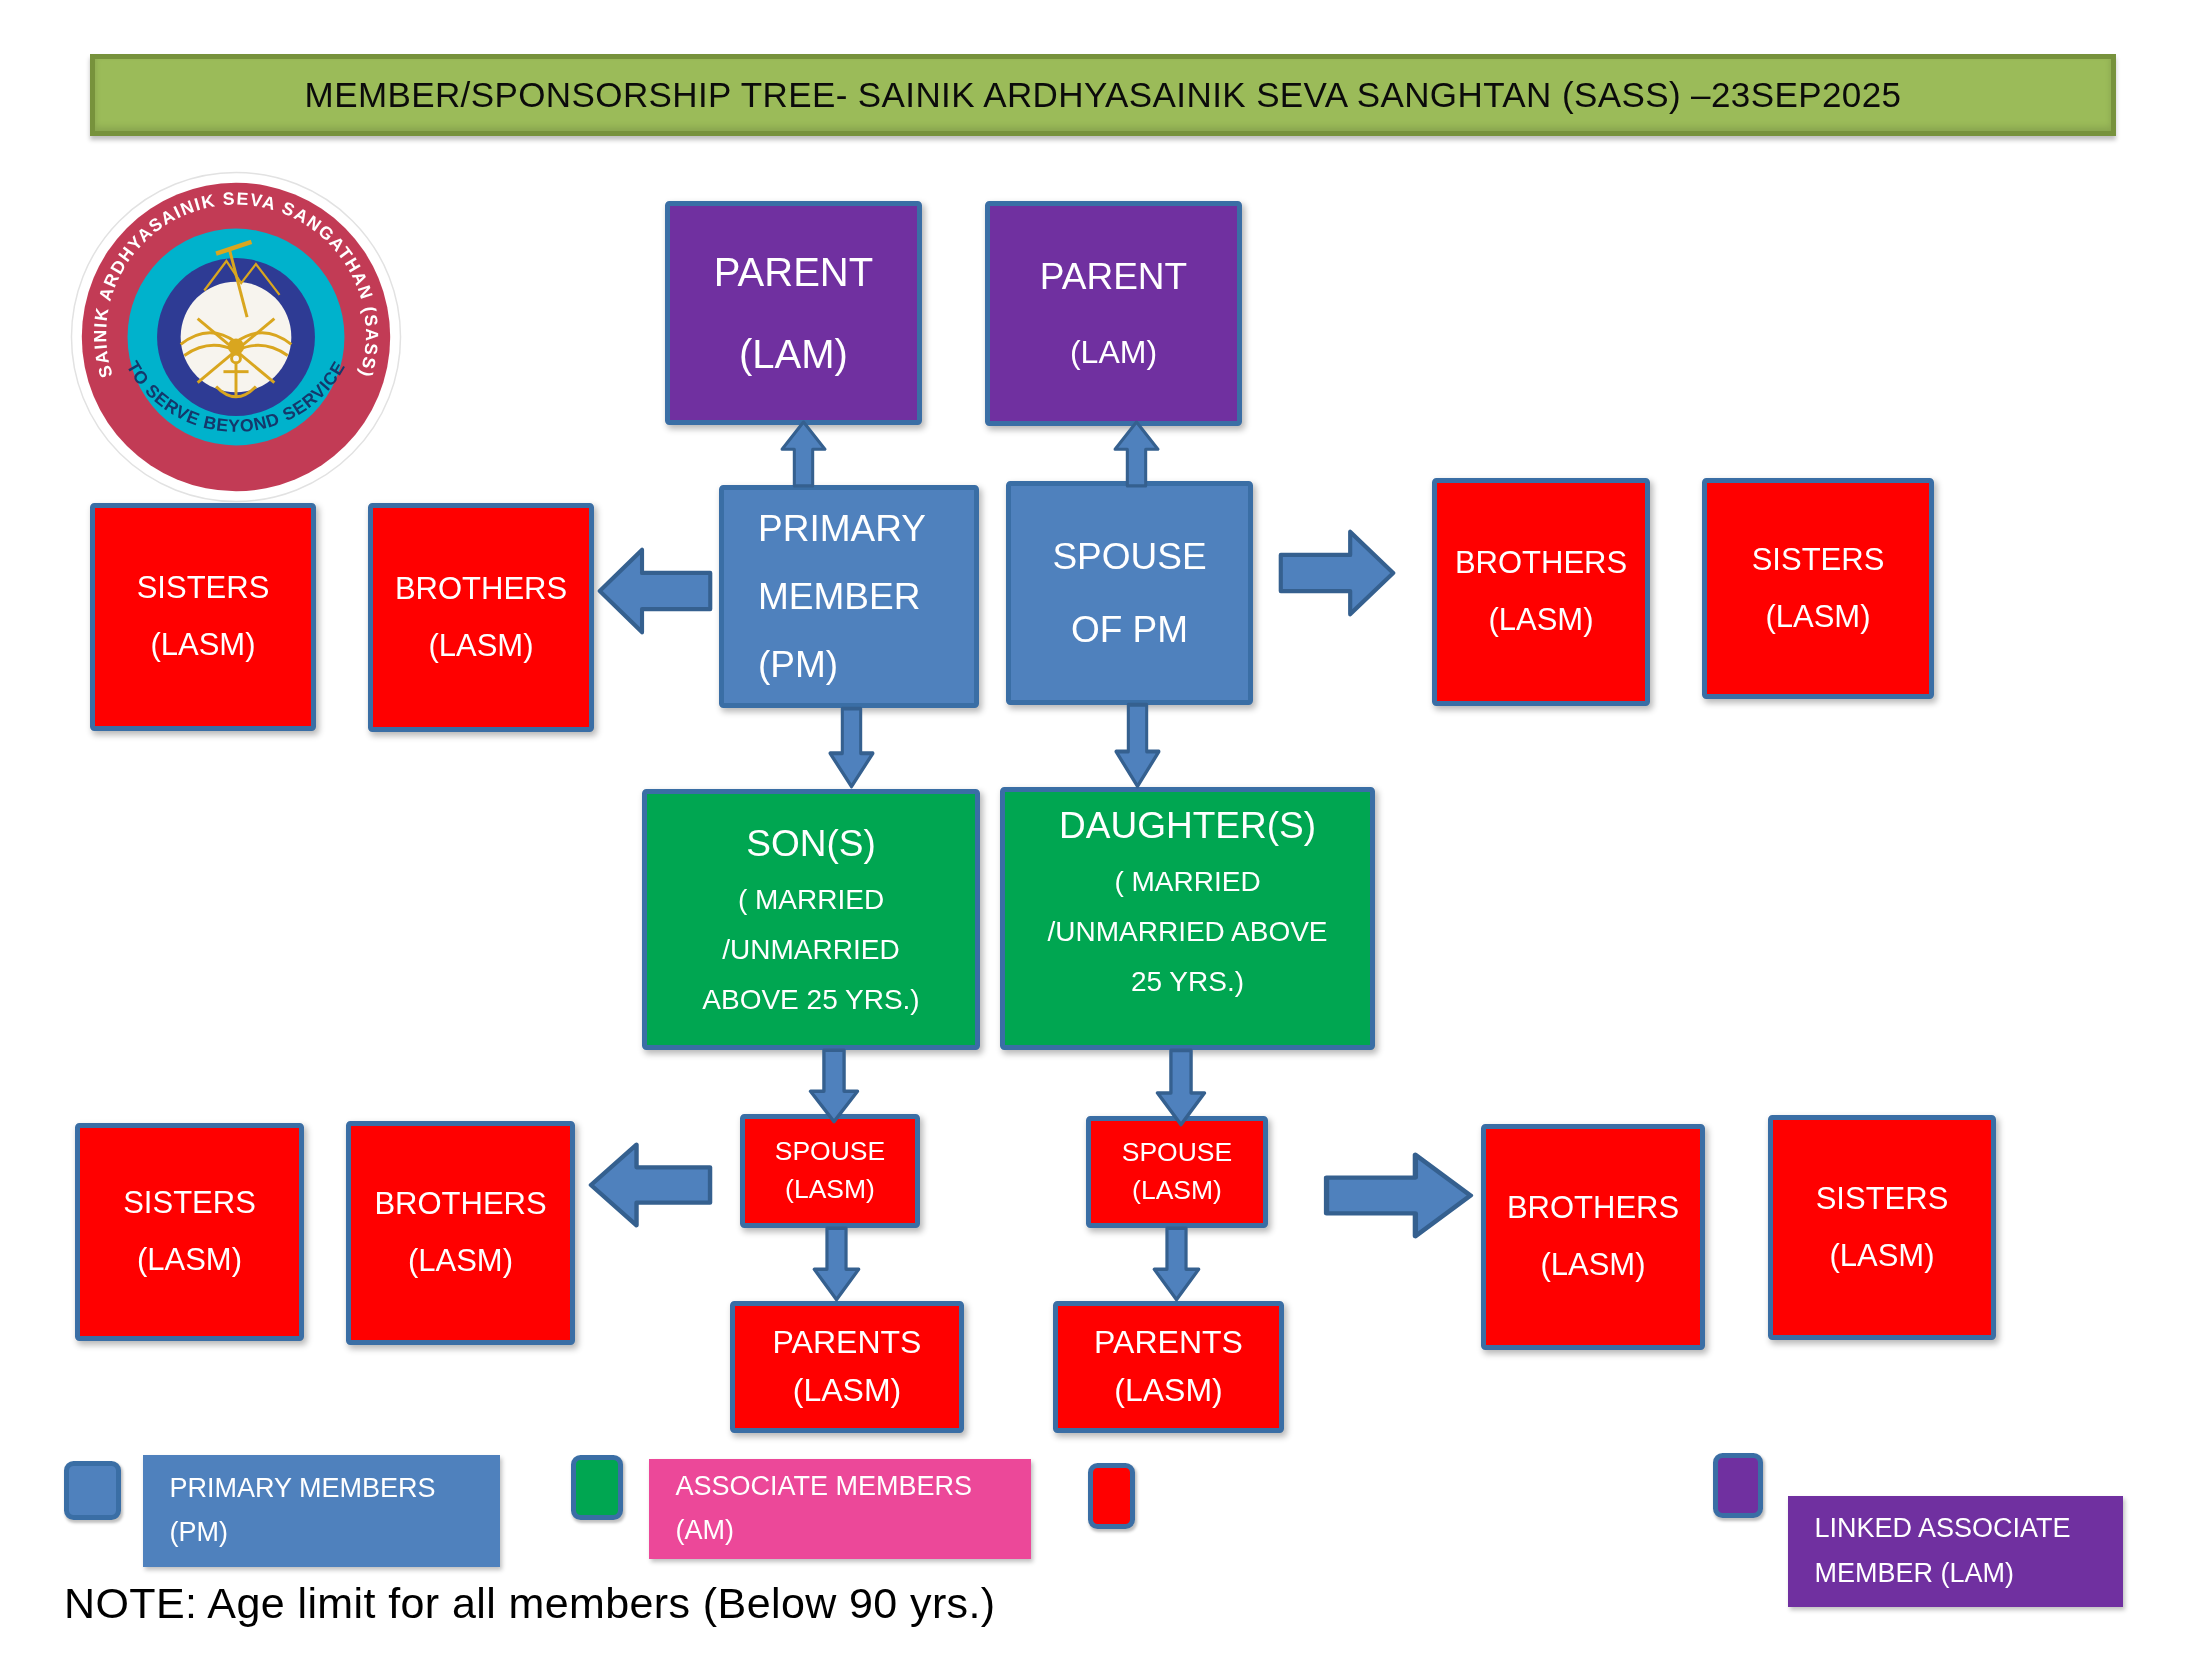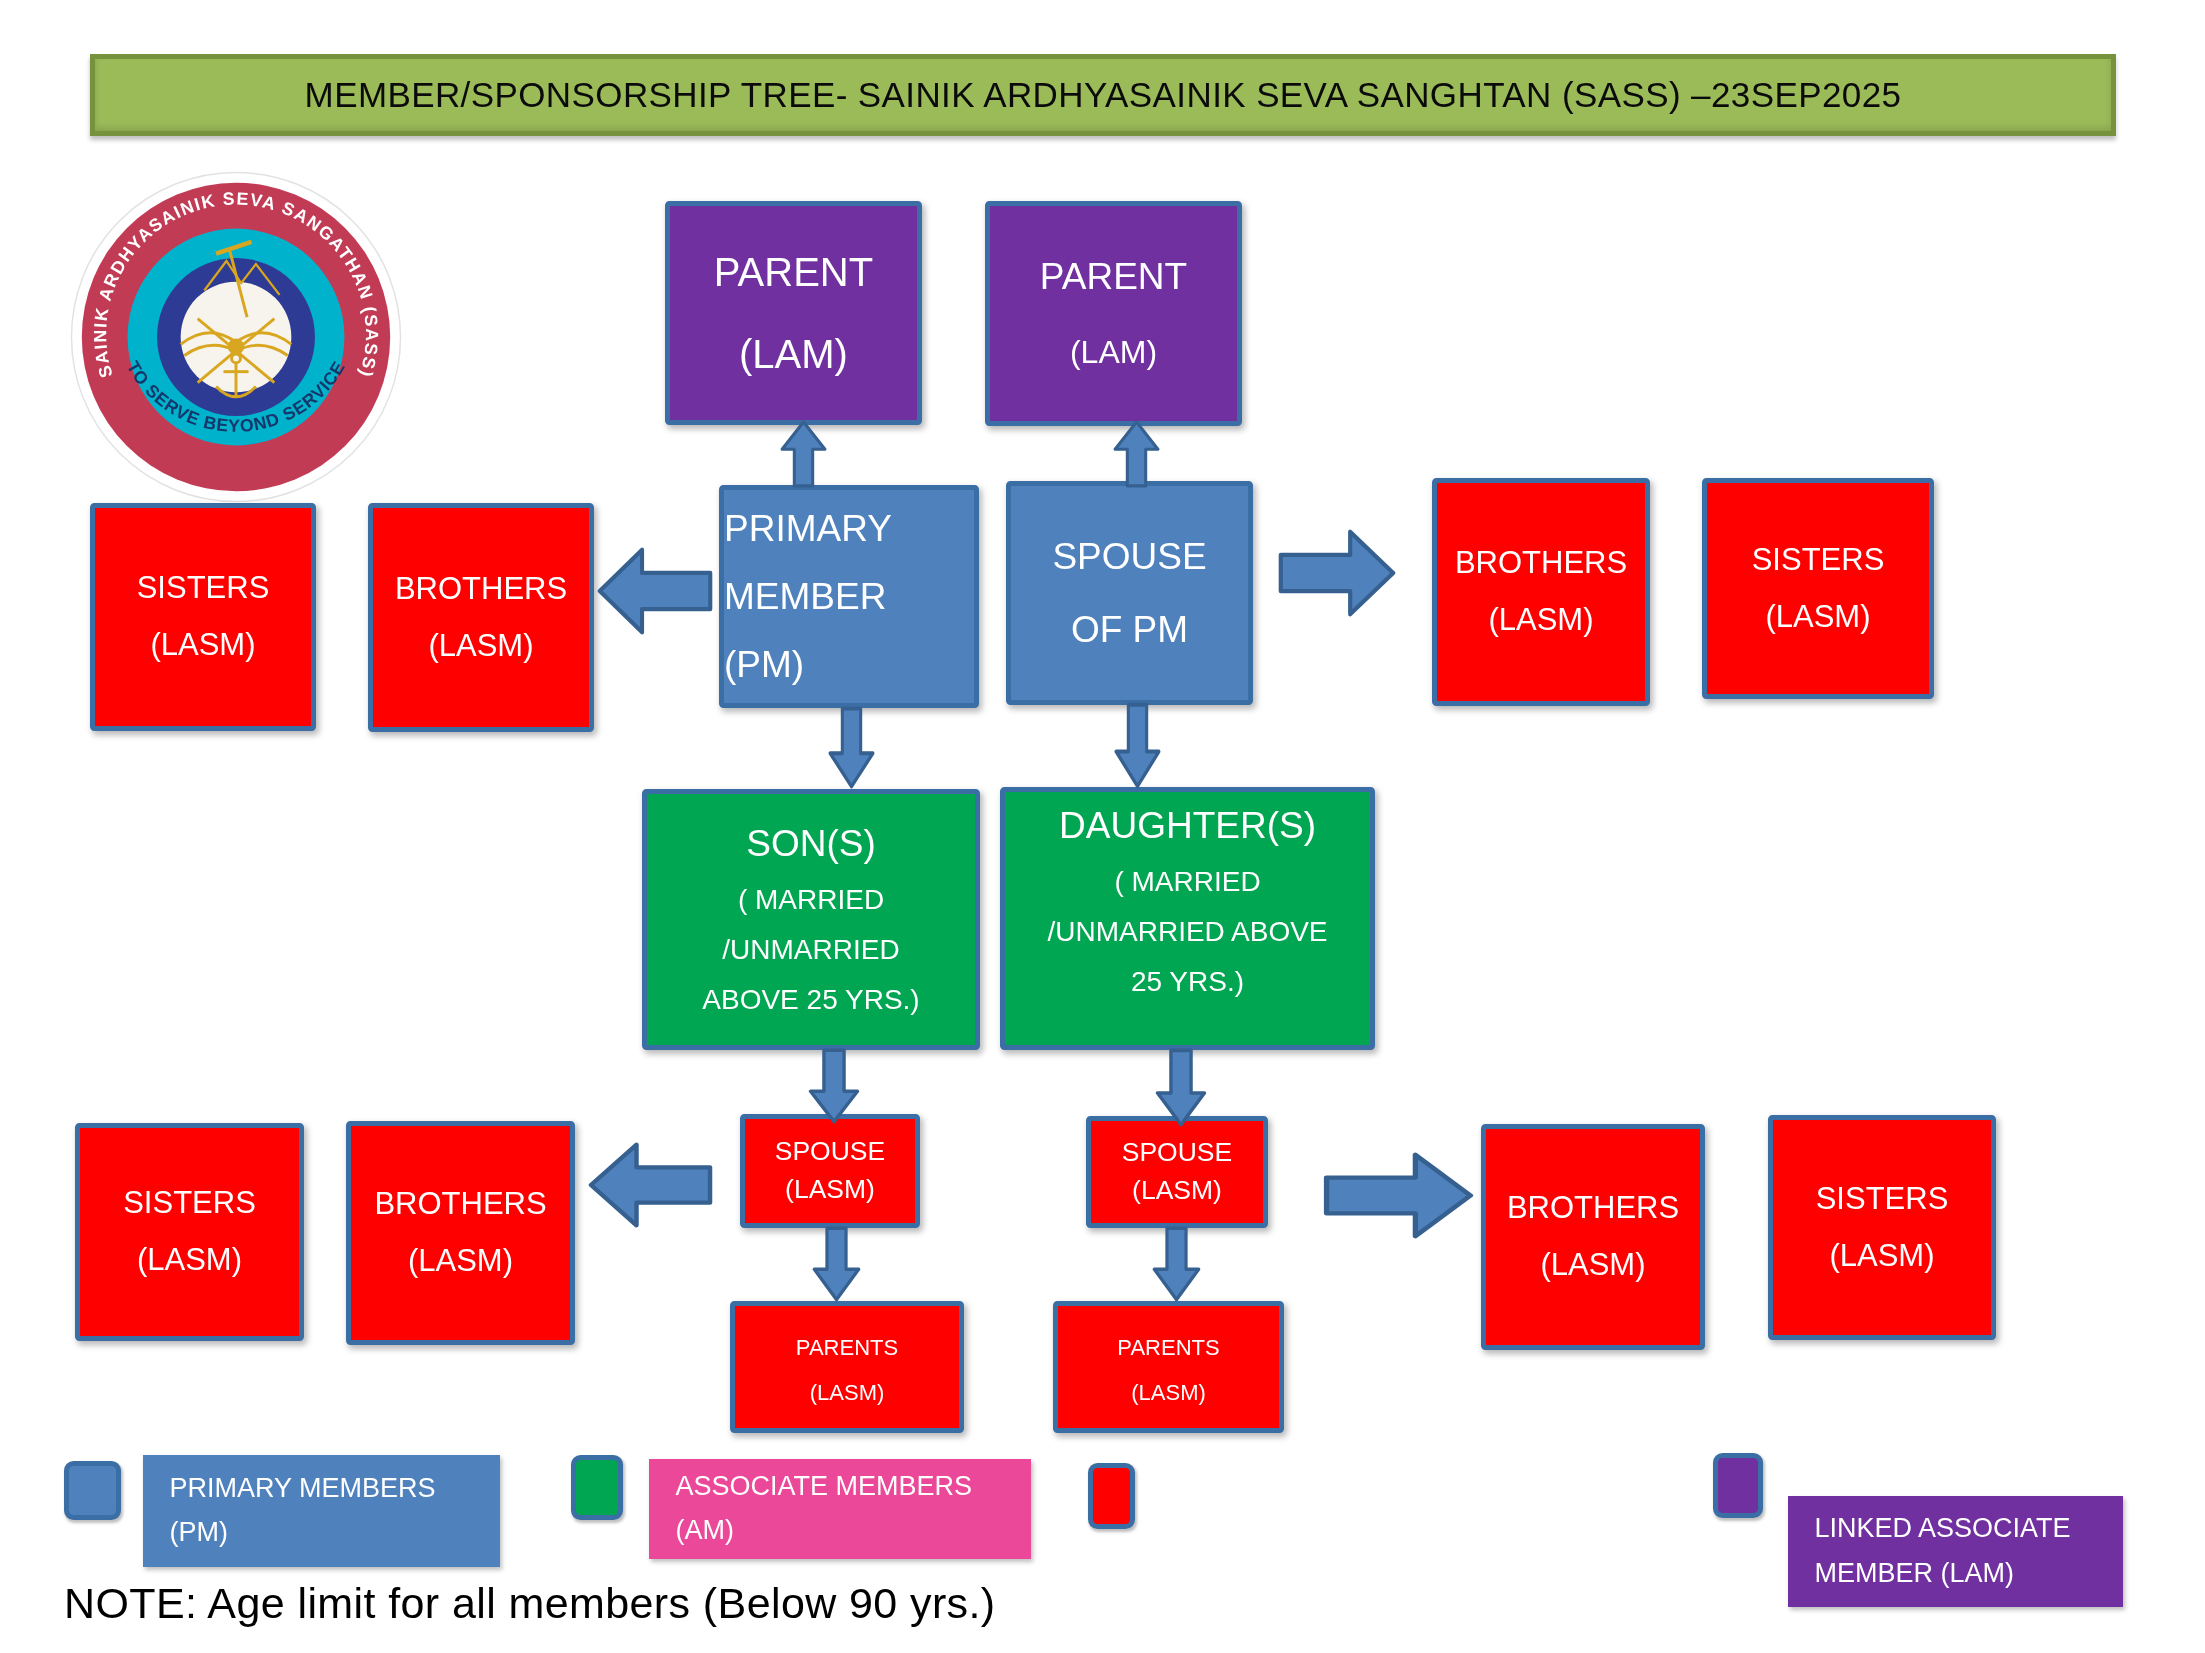--- a/index.html
+++ b/index.html
@@ -25,39 +25,39 @@
   .purple{background:#7030A0;}
   .blue{background:#4F81BD;}
   .red{background:#FF0000;}
   .green{background:#00A651;}
 
   .parent{gap:37px;}
   .parent span{font-size:40px;}
   .parent.pr2 span{font-size:37px;}
   .parent.pr2 span.l2{font-size:32px;}
 
-  .pm{align-items:flex-start;text-align:left;gap:26.5px;}
+  .pm{align-items:flex-start;text-align:left;padding-left:34px;gap:26.5px;}
   .pm span{font-size:37px;}
 
   .spouse-pm{gap:32px;}
   .spouse-pm span{font-size:37px;}
 
   .red-big{gap:22px;}
   .red-big span{font-size:31px;}
 
   .green-box{gap:19px;}
   .green-box span.title{font-size:37px;}
   .green-box span{font-size:28px;}
   .green-box.dtr{justify-content:flex-start;padding-top:13.2px;}
 
   .red-sm{gap:8.8px;}
   .red-sm span{font-size:26.5px;}
 
   .red-par{gap:11.8px;}
-  .red-par span{font-size:22px;margin-top:8px;}
+  .red-par span{font-size:32px;}
 
   
   .arrow{position:absolute;}
   .arrow svg{display:block;width:100%;height:100%;}
   .arrow polygon{fill:#4F81BD;stroke:#35608F;stroke-width:6;stroke-linejoin:round;}
 
   
   .swatch{
     position:absolute;box-sizing:border-box;border:5.1px solid #3A6EA5;border-radius:9.6px;
     box-shadow:1.5px 2.2px 2.9px rgba(0,0,0,.25);

